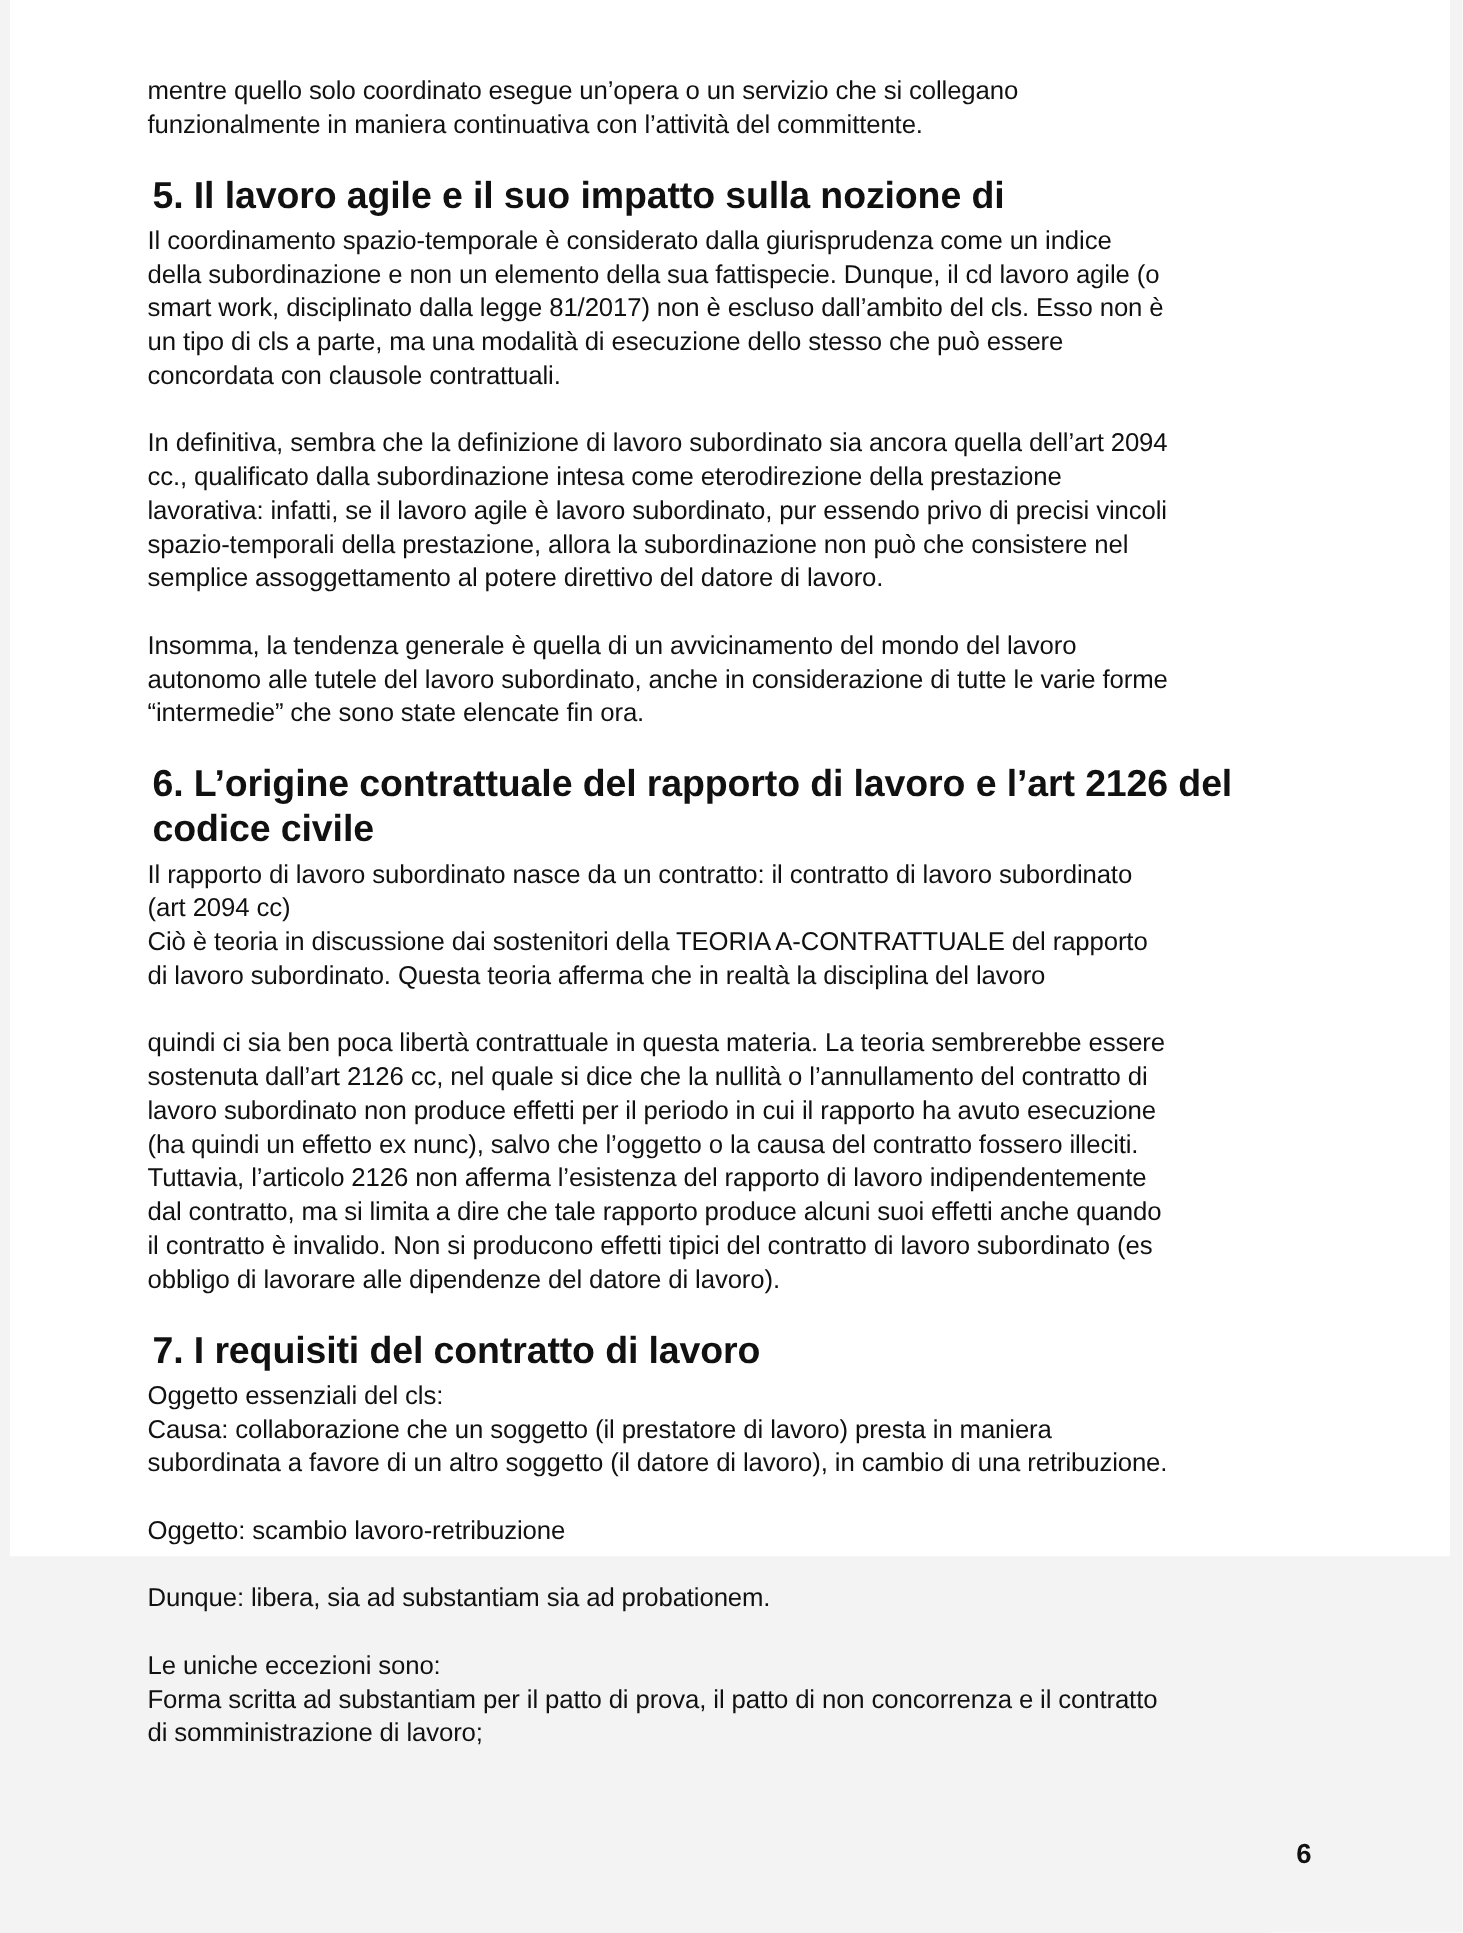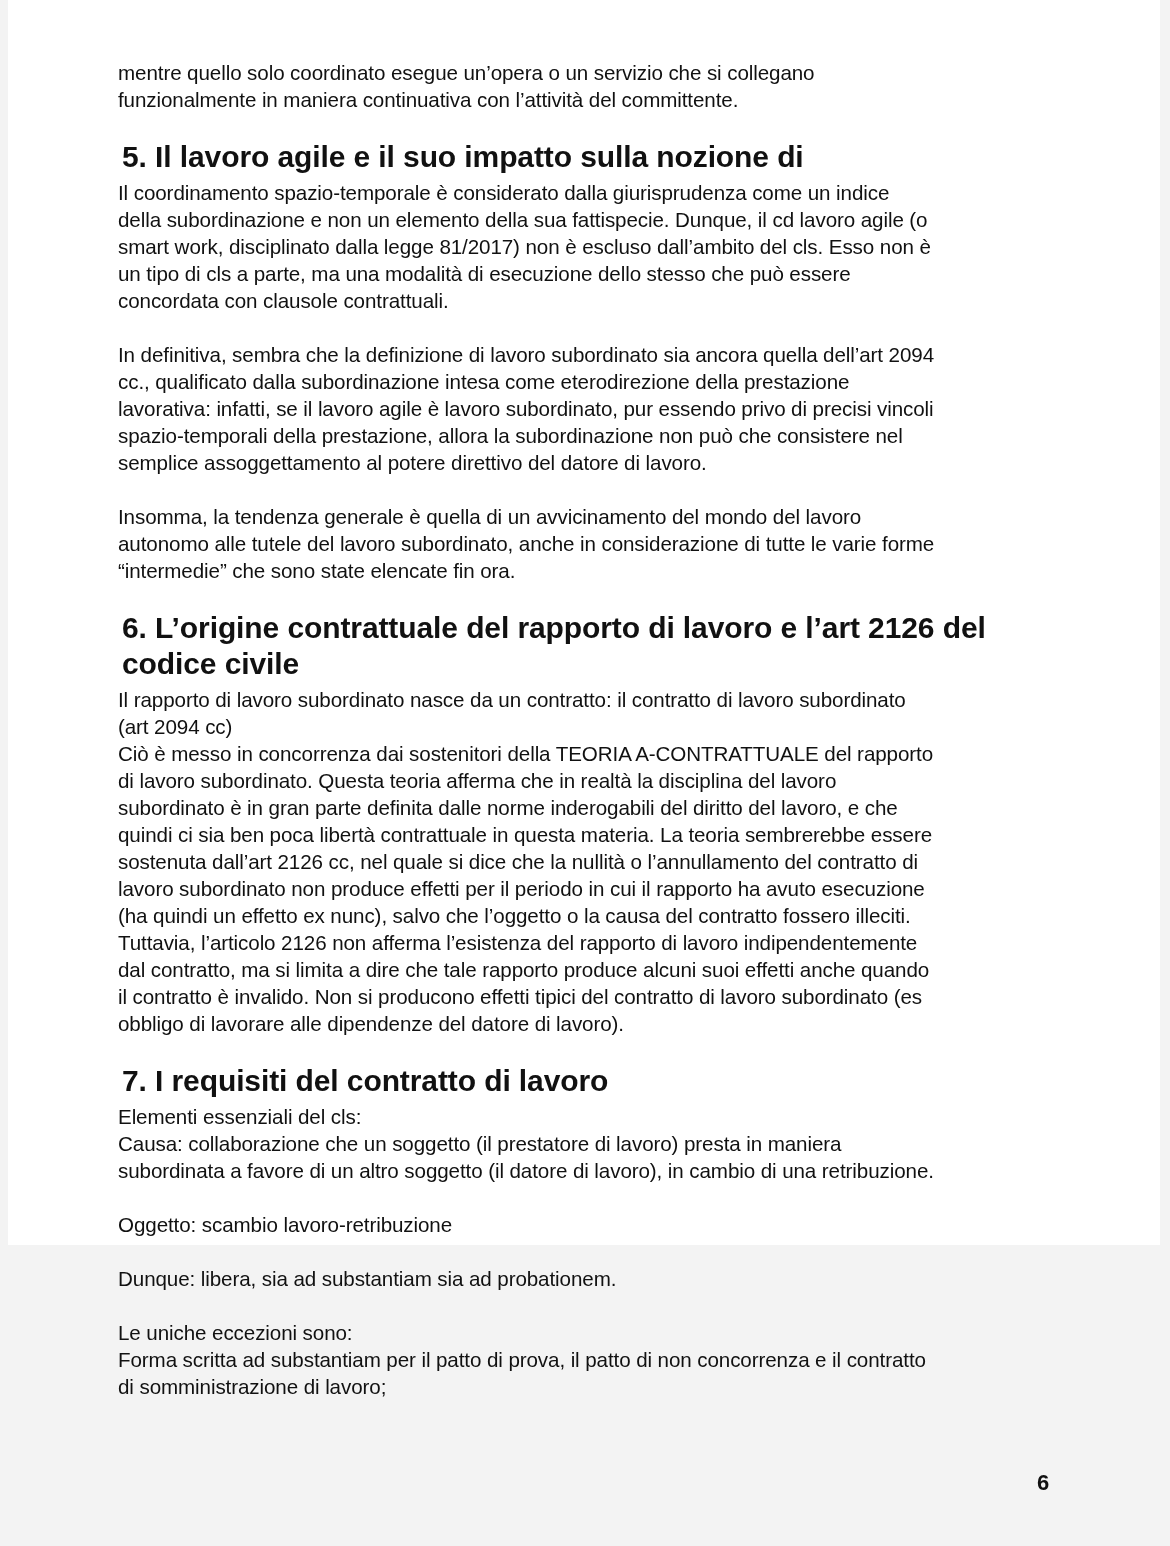--- a/index.html
+++ b/index.html
@@ -68,39 +68,39 @@
     </p>
 
     <div class="h-sp"></div>
     <h2>
       <span>6. L’origine contrattuale del rapporto di lavoro e l’art 2126 del</span><br>
       <span>codice civile</span>
     </h2>
     <p>
       <span>Il rapporto di lavoro subordinato nasce da un contratto: il contratto di lavoro subordinato</span><br>
       <span>(art 2094 cc)</span><br>
-      <span>Ciò è messo in concorrenza dai sostenitori della TEORIA A-CONTRATTUALE del rapporto</span><br>
+      <span>Ciò è teoria in discussione dai sostenitori della TEORIA A-CONTRATTUALE del rapporto</span><br>
       <span>di lavoro subordinato. Questa teoria afferma che in realtà la disciplina del lavoro</span><br>
-      <span>subordinato è in gran parte definita dalle norme inderogabili del diritto del lavoro, e che</span><br>
+      <br>
       <span>quindi ci sia ben poca libertà contrattuale in questa materia. La teoria sembrerebbe essere</span><br>
       <span>sostenuta dall’art 2126 cc, nel quale si dice che la nullità o l’annullamento del contratto di</span><br>
       <span>lavoro subordinato non produce effetti per il periodo in cui il rapporto ha avuto esecuzione</span><br>
       <span>(ha quindi un effetto ex nunc), salvo che l’oggetto o la causa del contratto fossero illeciti.</span><br>
       <span>Tuttavia, l’articolo 2126 non afferma l’esistenza del rapporto di lavoro indipendentemente</span><br>
       <span>dal contratto, ma si limita a dire che tale rapporto produce alcuni suoi effetti anche quando</span><br>
       <span>il contratto è invalido. Non si producono effetti tipici del contratto di lavoro subordinato (es</span><br>
       <span>obbligo di lavorare alle dipendenze del datore di lavoro).</span>
     </p>
 
     <div class="h-sp"></div>
     <h2>
       <span>7. I requisiti del contratto di lavoro</span>
     </h2>
     <p>
-      <span>Elementi essenziali del cls:</span><br>
+      <span>Oggetto essenziali del cls:</span><br>
       <span>Causa: collaborazione che un soggetto (il prestatore di lavoro) presta in maniera</span><br>
       <span>subordinata a favore di un altro soggetto (il datore di lavoro), in cambio di una retribuzione.</span>
     </p>
     <div class="gap"></div>
     <p>
       <span>Oggetto: scambio lavoro-retribuzione</span>
     </p>
     <div class="gap"></div>
     <p>
       <span>Dunque: libera, sia ad substantiam sia ad probationem.</span>

